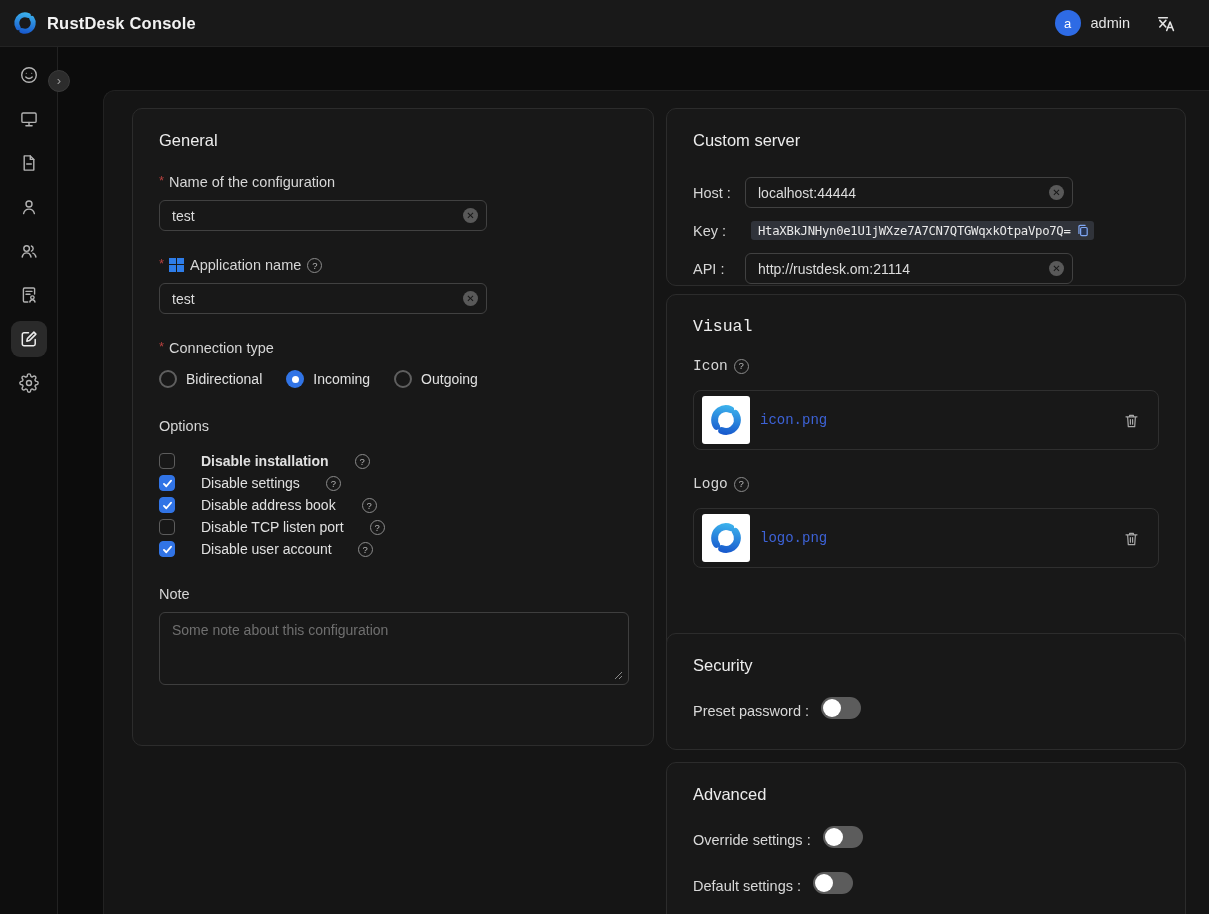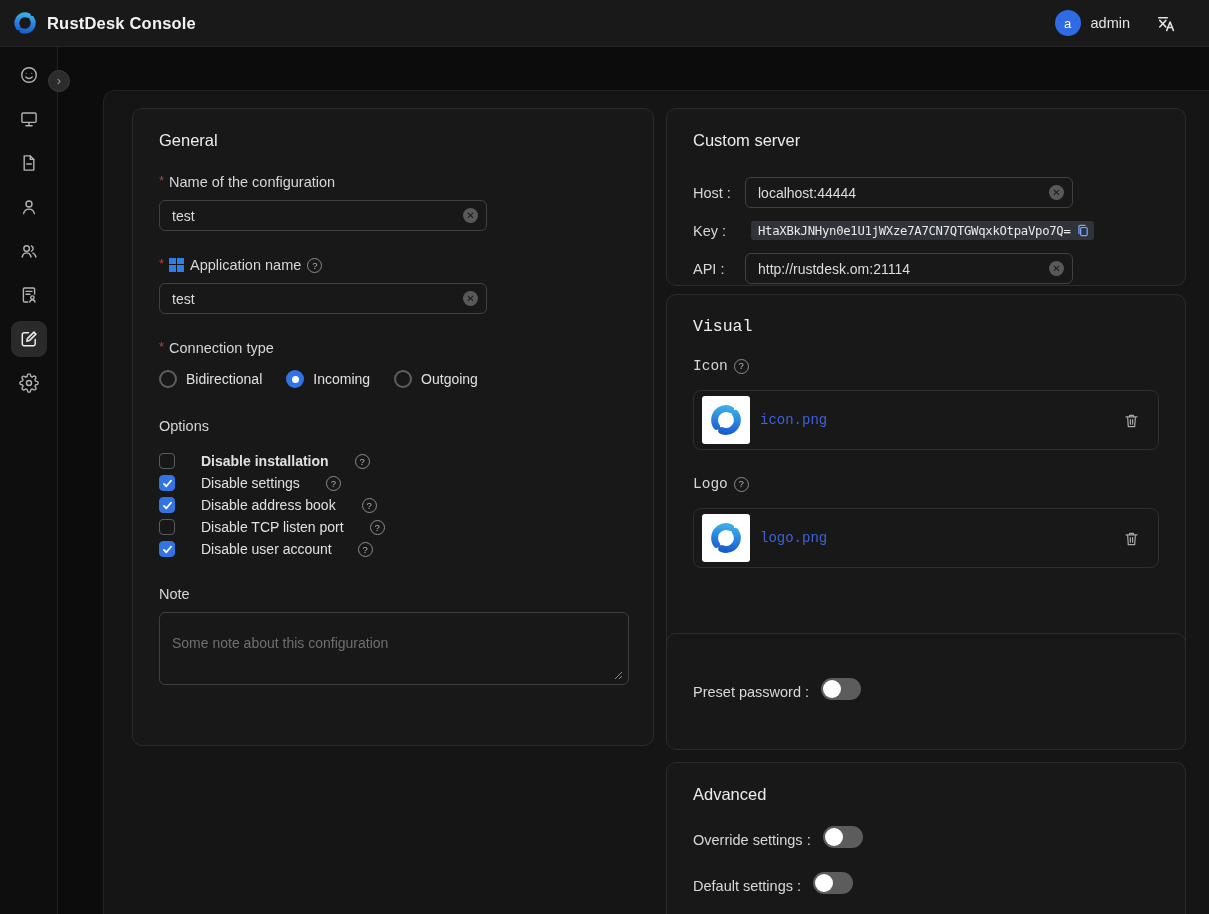--- a/index.html
+++ b/index.html
@@ -75,21 +75,21 @@
     display:flex; align-items:center; justify-content:center; }
   .checkbox svg { display:none; }
   .checkbox.checked { background:#3174e6; border-color:#3174e6; }
   .checkbox.checked svg { display:block; }
   .check-label { color:#e0e0e0; }
   .check-label.bold { font-weight:700; }
 
   
   .note-area { position:relative; margin-top:10px; }
   .note-area textarea { width:470px; height:73px; background:transparent; border:1px solid #3e3e3e;
-    border-radius:6px; resize:none; color:#dcdcdc; font-size:14px; padding:22px 12px; outline:none;
+    border-radius:6px; resize:none; color:#dcdcdc; font-size:14px; padding:9px 12px; outline:none;
     font-family:"Liberation Sans","DejaVu Sans",sans-serif; }
   .note-area textarea::placeholder { color:#6f6f6f; }
   .resize-glyph { position:absolute; right:4px; bottom:8px; pointer-events:none; }
 
   
   .srv-row { display:flex; align-items:center; margin-top:13px; }
   .srv-label { width:52px; color:#d6d6d6; font-size:14.5px; flex:none; }
   .key-chip { display:flex; align-items:center; background:#30333a; border-radius:3px;
     padding:2px 4px 2px 7px; margin-left:6px; }
   .key-text { font-family:"DejaVu Sans Mono","Liberation Mono",monospace; font-size:12.3px;
@@ -388,20 +388,21 @@
       <span class="file-link">logo.png</span>
       <span class="trash-btn">
         <svg width="17" height="17" viewBox="0 0 17 17" fill="none" stroke="#a8a8a8" stroke-width="1.2" stroke-linecap="round" stroke-linejoin="round">
           <path d="M3 4.8h11M6.6 4.8V3.4h3.8v1.4M4.6 4.8l.7 9.8h6.4l.7-9.8M7.4 7.6v4.6M9.6 7.6v4.6"></path>
         </svg>
       </span>
     </div>
   </div>
 
   <div class="card" id="card-security">
+    <div class="card-title">Security</div>
     <div class="toggle-row">
       <span class="toggle-label">Preset password :</span>
       <div class="toggle">
           <div class="knob"></div>
         </div>
     </div>
   </div>
 
   <div class="card" id="card-advanced">
     <div class="card-title">Advanced</div>

